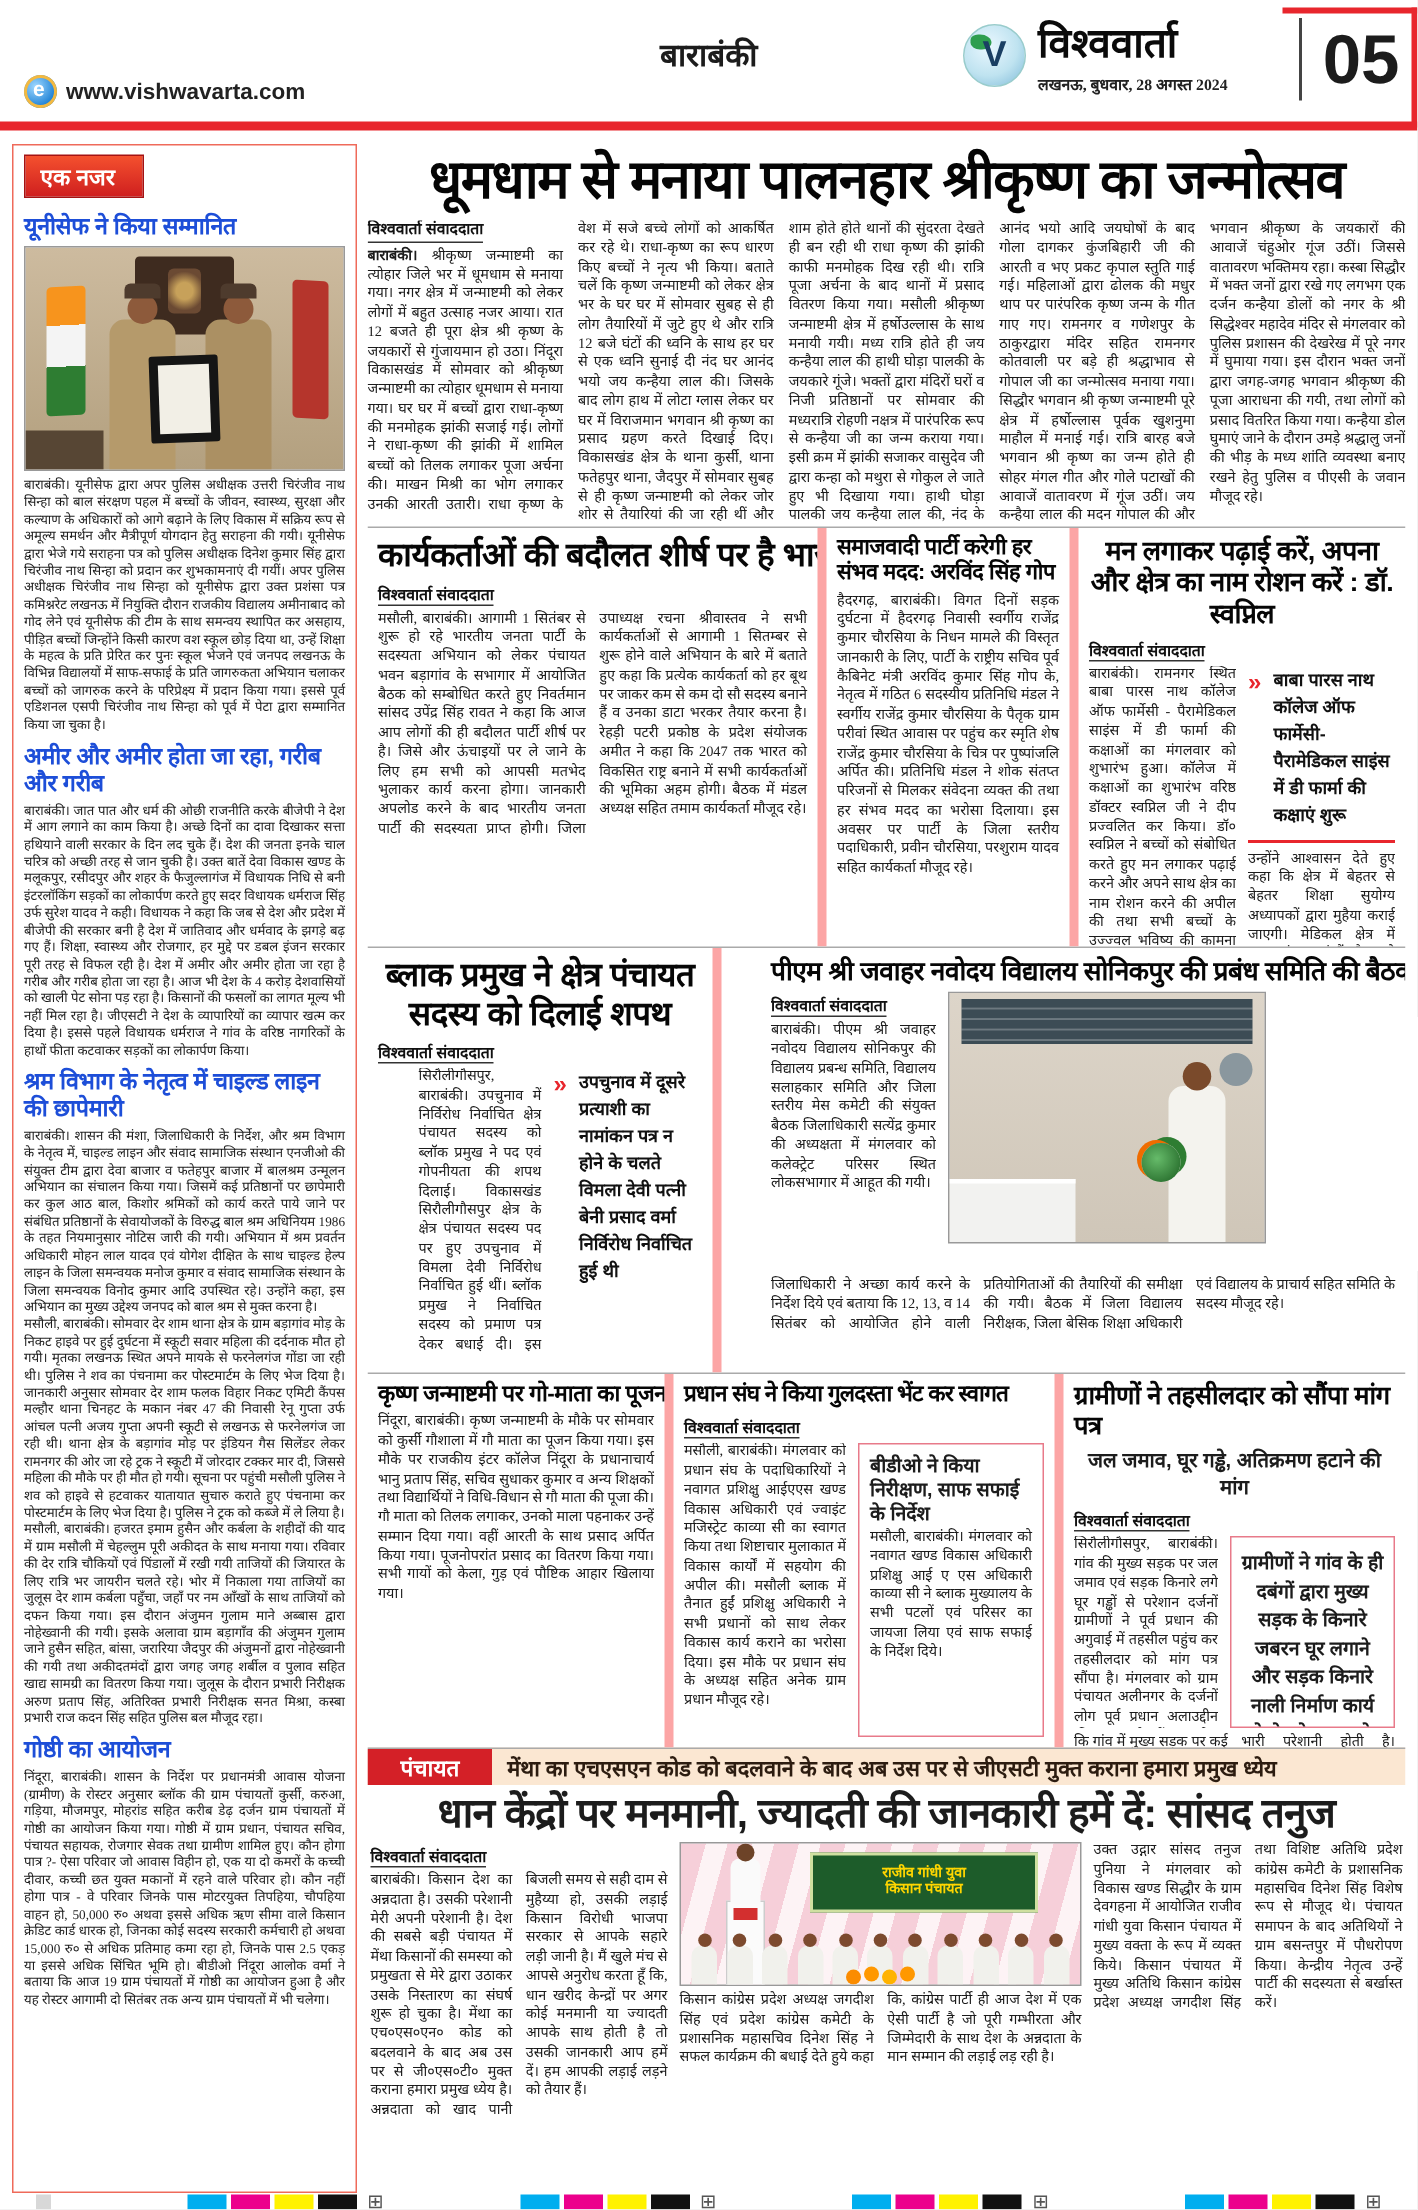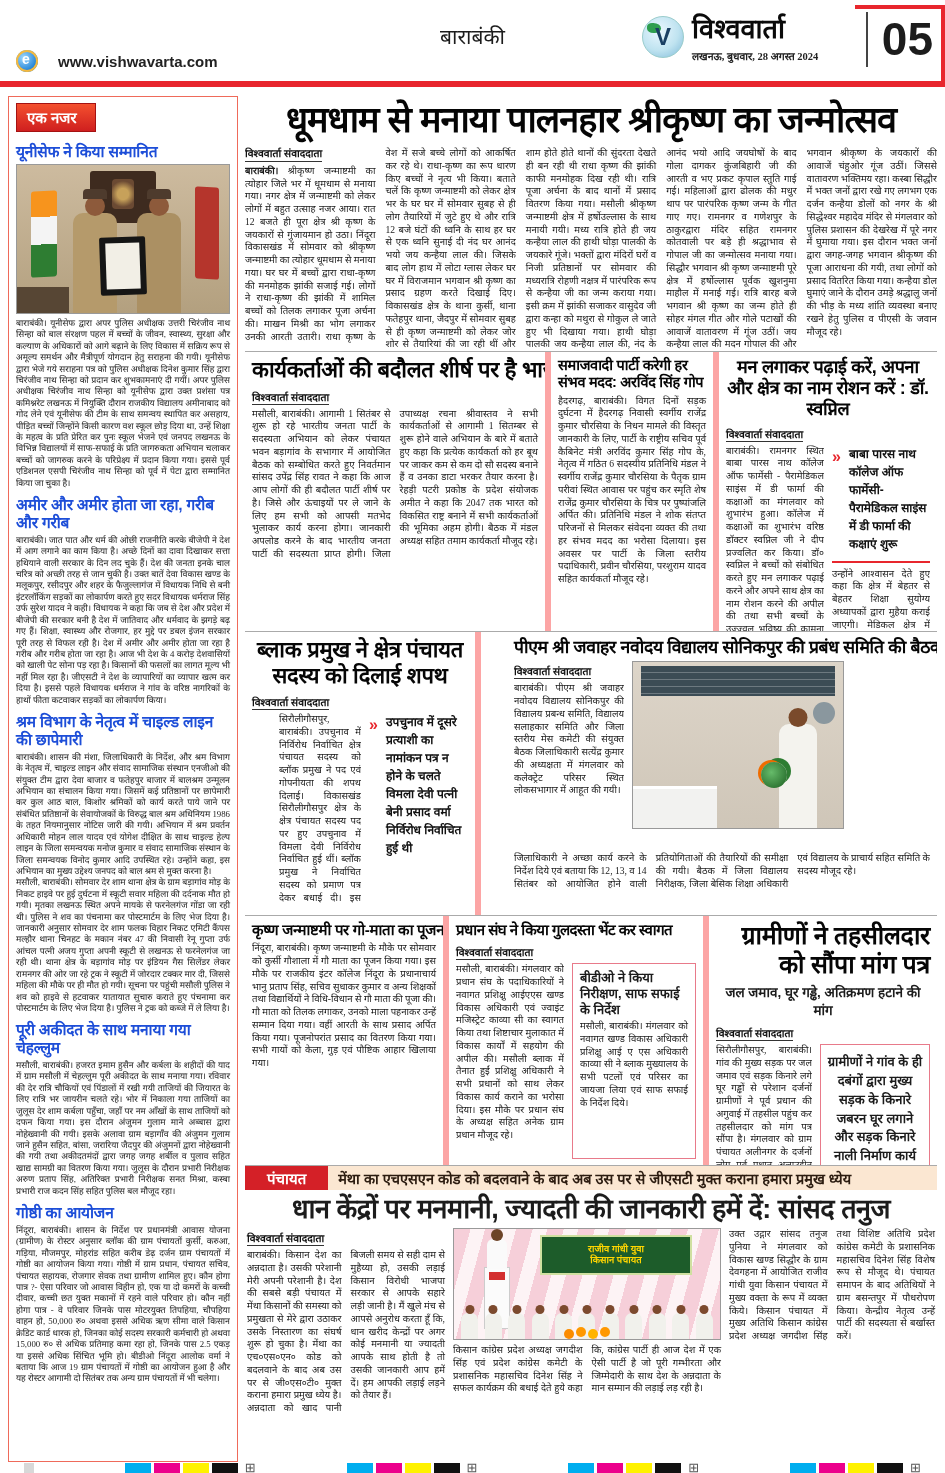--- a/index.html
+++ b/index.html
@@ -5,25 +5,25 @@
   html,body{margin:0;padding:0;background:#e9e9e9;}
   .page{position:relative;width:945px;height:1473px;background:#fff;margin:0 auto;overflow:hidden;
         font-family:"Liberation Serif",serif;color:#1c1c1c;}
   [data-name]{box-sizing:border-box;}
   
   .masthead{position:absolute;left:0;top:0;width:945px;height:86px;background:#fff;}
   .mast-redline{position:absolute;left:0;top:81px;width:945px;height:6px;background:#e8262d;}
   .mast-redtop{position:absolute;right:0;top:5px;width:90px;height:4px;background:#e8262d;}
   .mast-redright{position:absolute;right:0;top:5px;width:4px;height:80px;background:#e8262d;}
   .mast-url{position:absolute;left:16px;top:50px;font-family:"Liberation Sans",sans-serif;
-            font-weight:700;font-size:15px;color:#222;display:flex;align-items:center;gap:20px;}
+            font-weight:700;font-size:15px;color:#222;display:flex;align-items:center;gap:6px;}
   .globe-e{width:22px;height:22px;border-radius:50%;background:radial-gradient(circle at 35% 35%,#9fd8ff,#1b7fd4 70%);
            position:relative;box-shadow:inset 0 0 0 2px #f4b940;}
   .globe-e::after{content:"e";position:absolute;left:6px;top:1px;color:#fff;font-size:14px;font-weight:700;}
-  .mast-section{position:absolute;left:0;right:0;top:22px;text-align:center;font-size:21px;font-weight:400;
+  .mast-section{position:absolute;left:0;right:0;top:22px;text-align:center;font-size:21px;font-weight:700;
                 font-family:"Liberation Sans",sans-serif;}
   .mast-logo{position:absolute;left:642px;top:16px;display:flex;gap:8px;align-items:flex-start;}
   .logo-globe{width:42px;height:42px;border-radius:50%;background:radial-gradient(circle at 40% 35%,#eaf7ff,#bfe3f0 55%,#7db9d8);
               position:relative;border:1px solid #9cc;overflow:hidden;}
   .logo-globe::before{content:"";position:absolute;left:4px;top:6px;width:14px;height:10px;background:#2e9e4f;border-radius:40% 60% 50% 50%;}
   .logo-globe::after{content:"V";position:absolute;left:12px;top:6px;font-family:"Liberation Sans",sans-serif;
               font-size:24px;font-weight:700;color:#1a3f63;}
   .logo-title{font-size:27px;font-weight:700;line-height:1;font-family:"Liberation Sans",sans-serif;color:#0a0a0a;}
   .logo-sub{font-size:10.5px;font-weight:700;margin-top:6px;color:#222;}
   .mast-pageno{position:absolute;right:12px;top:12px;font-family:"Liberation Sans",sans-serif;
@@ -89,21 +89,21 @@
   .p2-banner{position:absolute;left:4%;top:4px;width:92%;height:30px;background:#3c4c55;
       background-image:linear-gradient(0deg,rgba(255,255,255,.25) 1px,transparent 1px);background-size:8px 7px;}
   .p2-pers{position:absolute;right:26px;bottom:0;width:38px;height:104px;background:#f4f3ee;border-radius:10px 10px 0 0;}
   .p2-pers::before{content:"";position:absolute;left:50%;top:-16px;transform:translateX(-50%);
       width:19px;height:19px;border-radius:50%;background:#7a4a2b;}
   .p2-bouquet{position:absolute;right:56px;bottom:40px;width:26px;height:26px;border-radius:50%;
       background:radial-gradient(circle at 40% 40%,#66bb6a,#1b5e20);box-shadow:-3px -2px 0 #ef6c00,4px -4px 0 #2e7d32;}
   .p2-table{position:absolute;left:0;bottom:0;width:84px;height:42px;background:#f2f2f0;border-top:3px solid #fff;}
   .p2-emblem{position:absolute;right:8px;top:40px;width:22px;height:22px;border-radius:50%;background:#8a979e;}
   
-  .photo3{position:relative;width:100%;height:112px;border:1px solid #999;overflow:hidden;
+  .photo3{position:relative;width:100%;height:96px;border:1px solid #999;overflow:hidden;
       background:repeating-linear-gradient(105deg,#f6cfd9 0 16px,#fdf3f5 16px 30px);}
   .p3-banner{position:absolute;left:86px;top:6px;width:152px;height:40px;background:#1d5c2a;border:2px solid #cfe0a0;
       display:flex;flex-direction:column;align-items:center;justify-content:center;line-height:1.15;}
   .p3-banner span{color:#ffd600;font-family:"Liberation Sans",sans-serif;font-weight:700;font-size:9.5px;white-space:nowrap;}
   .p3-podium{position:absolute;left:30px;top:38px;width:26px;height:62px;background:#fbfbfb;border:1px solid #ccc;}
   .p3-podium::before{content:"";position:absolute;left:4px;top:4px;width:16px;height:8px;background:#d32f2f;}
   .p3-speaker{position:absolute;left:33px;top:10px;width:20px;height:30px;background:#fafafa;border-radius:6px 6px 0 0;}
   .p3-speaker::before{content:"";position:absolute;left:50%;top:-10px;transform:translateX(-50%);
       width:12px;height:12px;border-radius:50%;background:#6d4328;}
   .p3-crowd{position:absolute;left:0;bottom:0;width:100%;height:40px;display:flex;align-items:flex-end;
@@ -178,21 +178,20 @@
     <div data-name="sidebar-article-child-line">
       <div class="sb-h" data-name="article-headline">श्रम विभाग के नेतृत्व में चाइल्ड लाइन की छापेमारी</div>
       <div class="sb-b" data-name="article-body">बाराबंकी। शासन की मंशा, जिलाधिकारी के निर्देश, और श्रम विभाग के नेतृत्व में, चाइल्ड लाइन और संवाद सामाजिक संस्थान एनजीओ की संयुक्त टीम द्वारा देवा बाजार व फतेहपुर बाजार में बालश्रम उन्मूलन अभियान का संचालन किया गया। जिसमें कई प्रतिष्ठानों पर छापेमारी कर कुल आठ बाल, किशोर श्रमिकों को कार्य करते पाये जाने पर संबंधित प्रतिष्ठानों के सेवायोजकों के विरुद्ध बाल श्रम अधिनियम 1986 के तहत नियमानुसार नोटिस जारी की गयी। अभियान में श्रम प्रवर्तन अधिकारी मोहन लाल यादव एवं योगेश दीक्षित के साथ चाइल्ड हेल्प लाइन के जिला समन्वयक मनोज कुमार व संवाद सामाजिक संस्थान के जिला समन्वयक विनोद कुमार आदि उपस्थित रहे। उन्होंने कहा, इस अभियान का मुख्य उद्देश्य जनपद को बाल श्रम से मुक्त करना है।</div>
     </div>
 
     <div data-name="sidebar-article-scooty-accident">
       <div class="sb-b" data-name="article-body">मसौली, बाराबंकी। सोमवार देर शाम थाना क्षेत्र के ग्राम बड़ागांव मोड़ के निकट हाइवे पर हुई दुर्घटना में स्कूटी सवार महिला की दर्दनाक मौत हो गयी। मृतका लखनऊ स्थित अपने मायके से फरनेलगंज गोंडा जा रही थी। पुलिस ने शव का पंचनामा कर पोस्टमार्टम के लिए भेज दिया है। जानकारी अनुसार सोमवार देर शाम फलक विहार निकट एमिटी कैंपस मल्हौर थाना चिनहट के मकान नंबर 47 की निवासी रेनू गुप्ता उर्फ आंचल पत्नी अजय गुप्ता अपनी स्कूटी से लखनऊ से फरनेलगंज जा रही थी। थाना क्षेत्र के बड़ागांव मोड़ पर इंडियन गैस सिलेंडर लेकर रामनगर की ओर जा रहे ट्रक ने स्कूटी में जोरदार टक्कर मार दी, जिससे महिला की मौके पर ही मौत हो गयी। सूचना पर पहुंची मसौली पुलिस ने शव को हाइवे से हटवाकर यातायात सुचारु कराते हुए पंचनामा कर पोस्टमार्टम के लिए भेज दिया है। पुलिस ने ट्रक को कब्जे में ले लिया है।</div>
     </div>
 
     <div data-name="sidebar-article-chehallum">
-      <div class="sb-h" data-name="article-headline">पूरी अकीदत के साथ मनाया गया चेहल्लुम</div>
       <div class="sb-b" data-name="article-body">मसौली, बाराबंकी। हजरत इमाम हुसैन और कर्बला के शहीदों की याद में ग्राम मसौली में चेहल्लुम पूरी अकीदत के साथ मनाया गया। रविवार की देर रात्रि चौकियों एवं पिंडालों में रखी गयी ताजियों की जियारत के लिए रात्रि भर जायरीन चलते रहे। भोर में निकाला गया ताजियों का जुलूस देर शाम कर्बला पहुँचा, जहाँ पर नम आँखों के साथ ताजियों को दफन किया गया। इस दौरान अंजुमन गुलाम माने अब्बास द्वारा नोहेख्वानी की गयी। इसके अलावा ग्राम बड़ागाँव की अंजुमन गुलाम जाने हुसैन सहित, बांसा, जरारिया जैदपुर की अंजुमनों द्वारा नोहेख्वानी की गयी तथा अकीदतमंदों द्वारा जगह जगह शर्बील व पुलाव सहित खाद्य सामग्री का वितरण किया गया। जुलूस के दौरान प्रभारी निरीक्षक अरुण प्रताप सिंह, अतिरिक्त प्रभारी निरीक्षक सनत मिश्रा, कस्बा प्रभारी राज कदन सिंह सहित पुलिस बल मौजूद रहा।</div>
     </div>
 
     <div data-name="sidebar-article-goshthi">
       <div class="sb-h" data-name="article-headline">गोष्ठी का आयोजन</div>
       <div class="sb-b" data-name="article-body">निंदूरा, बाराबंकी। शासन के निर्देश पर प्रधानमंत्री आवास योजना (ग्रामीण) के रोस्टर अनुसार ब्लॉक की ग्राम पंचायतों कुर्सी, करुआ, गड़िया, मौजमपुर, मोहरांड सहित करीब डेढ़ दर्जन ग्राम पंचायतों में गोष्ठी का आयोजन किया गया। गोष्ठी में ग्राम प्रधान, पंचायत सचिव, पंचायत सहायक, रोजगार सेवक तथा ग्रामीण शामिल हुए। कौन होगा पात्र ?- ऐसा परिवार जो आवास विहीन हो, एक या दो कमरों के कच्ची दीवार, कच्ची छत युक्त मकानों में रहने वाले परिवार हो। कौन नहीं होगा पात्र - वे परिवार जिनके पास मोटरयुक्त तिपहिया, चौपहिया वाहन हो, 50,000 रु० अथवा इससे अधिक ऋण सीमा वाले किसान क्रेडिट कार्ड धारक हो, जिनका कोई सदस्य सरकारी कर्मचारी हो अथवा 15,000 रु० से अधिक प्रतिमाह कमा रहा हो, जिनके पास 2.5 एकड़ या इससे अधिक सिंचित भूमि हो। बीडीओ निंदूरा आलोक वर्मा ने बताया कि आज 19 ग्राम पंचायतों में गोष्ठी का आयोजन हुआ है और यह रोस्टर आगामी दो सितंबर तक अन्य ग्राम पंचायतों में भी चलेगा।</div>
     </div>
   </div>
 
   <div class="main" data-name="main-content">
@@ -275,21 +274,21 @@
         <span class="byline" data-name="byline">विश्ववार्ता संवाददाता</span>
         <div class="split" style="height:196px;">
           <div class="body" data-name="article-body">मसौली, बाराबंकी। मंगलवार को प्रधान संघ के पदाधिकारियों ने नवागत प्रशिक्षु आईएएस खण्ड विकास अधिकारी एवं ज्वाइंट मजिस्ट्रेट काव्या सी का स्वागत किया तथा शिष्टाचार मुलाकात में विकास कार्यों में सहयोग की अपील की। मसौली ब्लाक में तैनात हुईं प्रशिक्षु अधिकारी ने सभी प्रधानों को साथ लेकर विकास कार्य कराने का भरोसा दिया। इस मौके पर प्रधान संघ के अध्यक्ष सहित अनेक ग्राम प्रधान मौजूद रहे।</div>
           <div class="pinkbox" data-name="bdo-inspection-box">
             <div class="boxhead" data-name="box-headline">बीडीओ ने किया निरीक्षण, साफ सफाई के निर्देश</div>
             <div class="body" data-name="box-body">मसौली, बाराबंकी। मंगलवार को नवागत खण्ड विकास अधिकारी प्रशिक्षु आई ए एस अधिकारी काव्या सी ने ब्लाक मुख्यालय के सभी पटलों एवं परिसर का जायजा लिया एवं साफ सफाई के निर्देश दिये।</div>
           </div>
         </div>
       </div>
       <div class="article" style="width:234px;" data-name="article-tehsildar">
-        <h2 style="font-size:25px;text-align:right;" data-name="article-headline">ग्रामीणों ने तहसीलदार को सौंपा मांग पत्र</h2>
+        <h2 style="font-size:17px;text-align:left;" data-name="article-headline">ग्रामीणों ने तहसीलदार को सौंपा मांग पत्र</h2>
         <div class="subhead" data-name="article-subhead">जल जमाव, घूर गड्ढे, अतिक्रमण हटाने की मांग</div>
         <span class="byline" data-name="byline">विश्ववार्ता संवाददाता</span>
         <div class="split" style="height:128px;">
           <div class="body" data-name="article-body">सिरौलीगौसपुर, बाराबंकी। गांव की मुख्य सड़क पर जल जमाव एवं सड़क किनारे लगे घूर गड्ढों से परेशान दर्जनों ग्रामीणों ने पूर्व प्रधान की अगुवाई में तहसील पहुंच कर तहसीलदार को मांग पत्र सौंपा है। मंगलवार को ग्राम पंचायत अलीनगर के दर्जनों लोग पूर्व प्रधान अलाउद्दीन की अगुवाई में तहसील सिरौलीगौसपुर पहुंचे और तहसीलदार नरसिंह नारायण वर्मा को मांग पत्र देकर गांव की मुख्य सड़क से अतिक्रमण हटवाने की मांग की।</div>
           <div class="centerquote" data-name="pull-quote-box">ग्रामीणों ने गांव के ही दबंगों द्वारा मुख्य सड़क के किनारे जबरन घूर लगाने और सड़क किनारे नाली निर्माण कार्य को रोकने का आरोप लगाया</div>
         </div>
         <div class="body cols2" style="height:40px;margin-top:4px;" data-name="article-body-bottom">कि गांव में मुख्य सड़क पर कई महीनों से जल जमाव बना रहता है, जिससे आवागमन में भारी परेशानी होती है। तहसीलदार ने जल्द समस्या के समाधान का आश्वासन दिया।</div>
       </div>
     </div>
 

